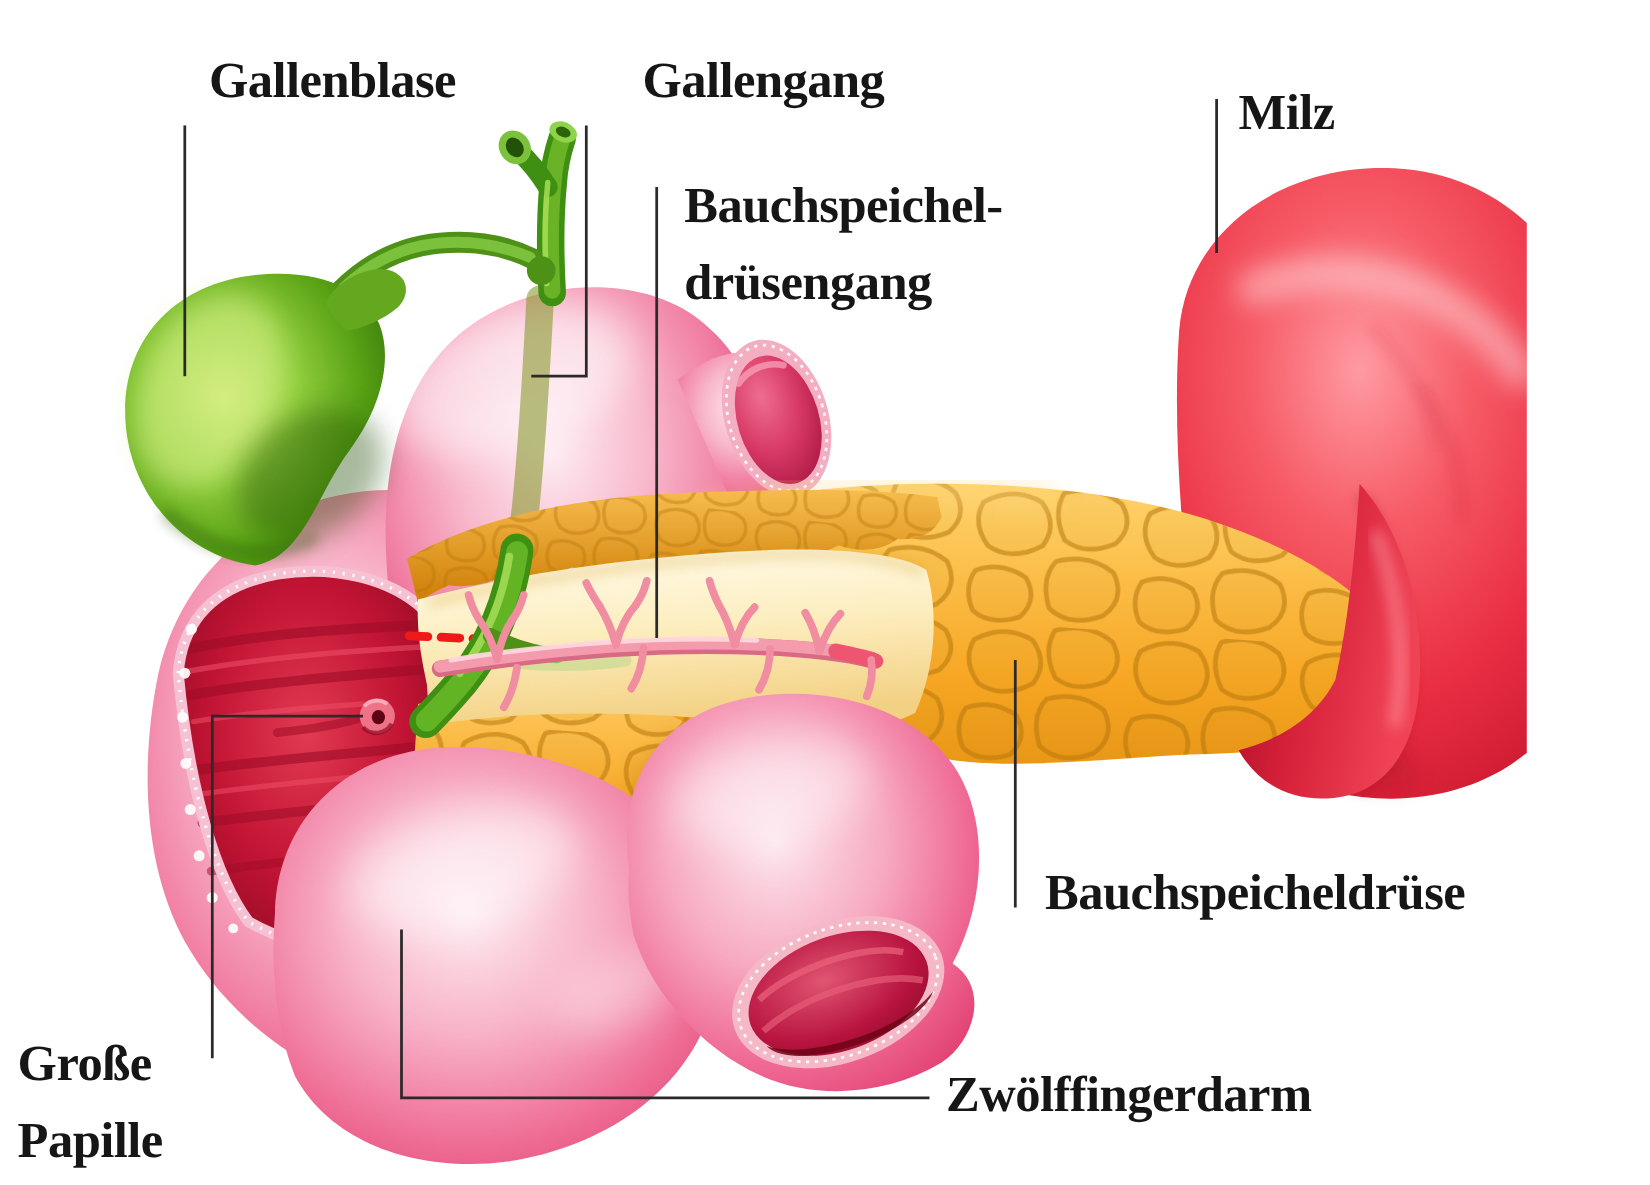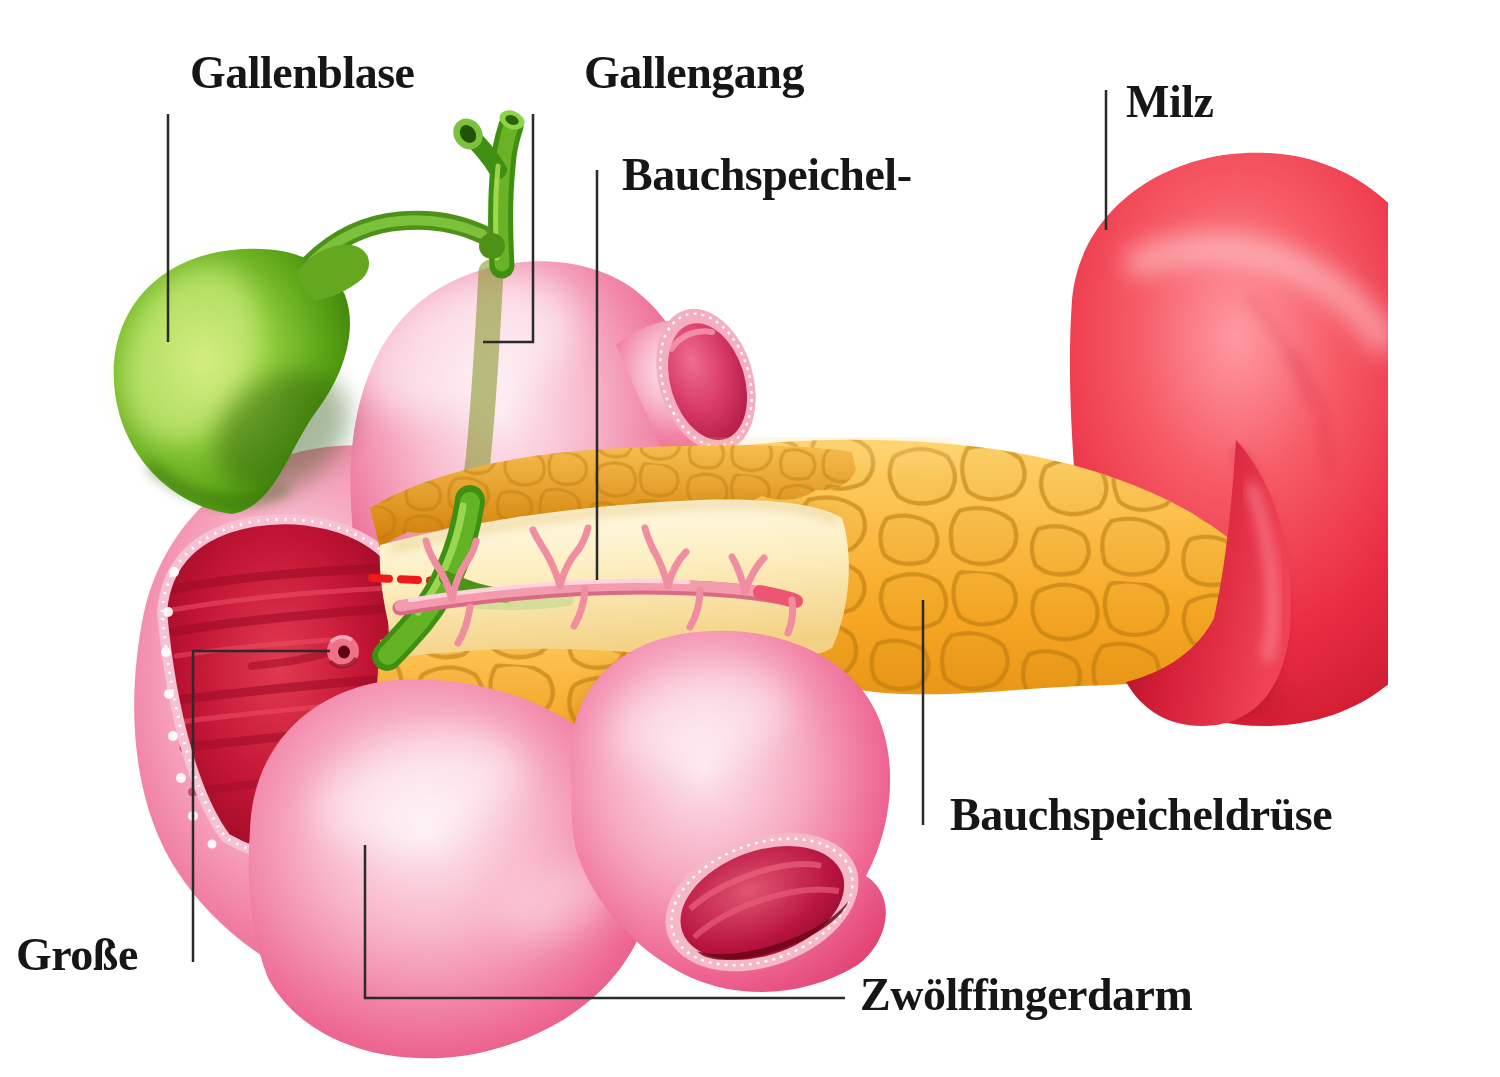--- a/index.html
+++ b/index.html
@@ -7,21 +7,21 @@
     position:relative;width:1388px;height:1077px;overflow:hidden;
     background:var(--background,#fff);
     font-family:Liberation Serif, serif;
   }
   .stage svg.illustration{position:absolute;left:0;top:0;width:1500px;height:1077px;}
   .label{
     position:absolute;color:var(--label-text,#161616);
     font-size:46px;font-weight:700;letter-spacing:-0.5px;line-height:1.26;
     white-space:nowrap;
   }
-  .label .line{display:block;}
+  .label .line{display:block;margin-top:12px;}
   .label.right{text-align:left;}
 </style>
 </head>
 <body>
 
 <div class="stage">
 
 <svg class="illustration" viewBox="0 0 1500 1077" aria-hidden="true">
 <defs>
   <radialGradient id="gbGrad" cx="0.38" cy="0.42" r="0.78">
@@ -342,27 +342,29 @@
 <div class="label" style="left:584px;top:44px;">
   <span>Gallengang</span>
 </div>
 
 <div class="label" style="left:1126px;top:44px;margin-top:29px;">
   <span>Milz</span>
 </div>
 
 <div class="label" style="left:622px;top:146px;">
   <span class="line">Bauchspeichel-</span>
-</div>
-
-<div class="label" style="left:950px;top:786px;">
+  <span class="line">drüsengang</span>
+</div>
+
+<div class="label" style="left:950px;top:770px;">
   <span class="line">Bauchspeicheldrüse</span>
 </div>
 
 <div class="label" style="left:860px;top:966px;">
   <span>Zwölffingerdarm</span>
 </div>
 
 <div class="label right" style="left:16px;top:926px;width:160px;">
   <span class="line">Große</span>
+  <span class="line">Papille</span>
 </div>
 
 </div>
 
 </body></html>

